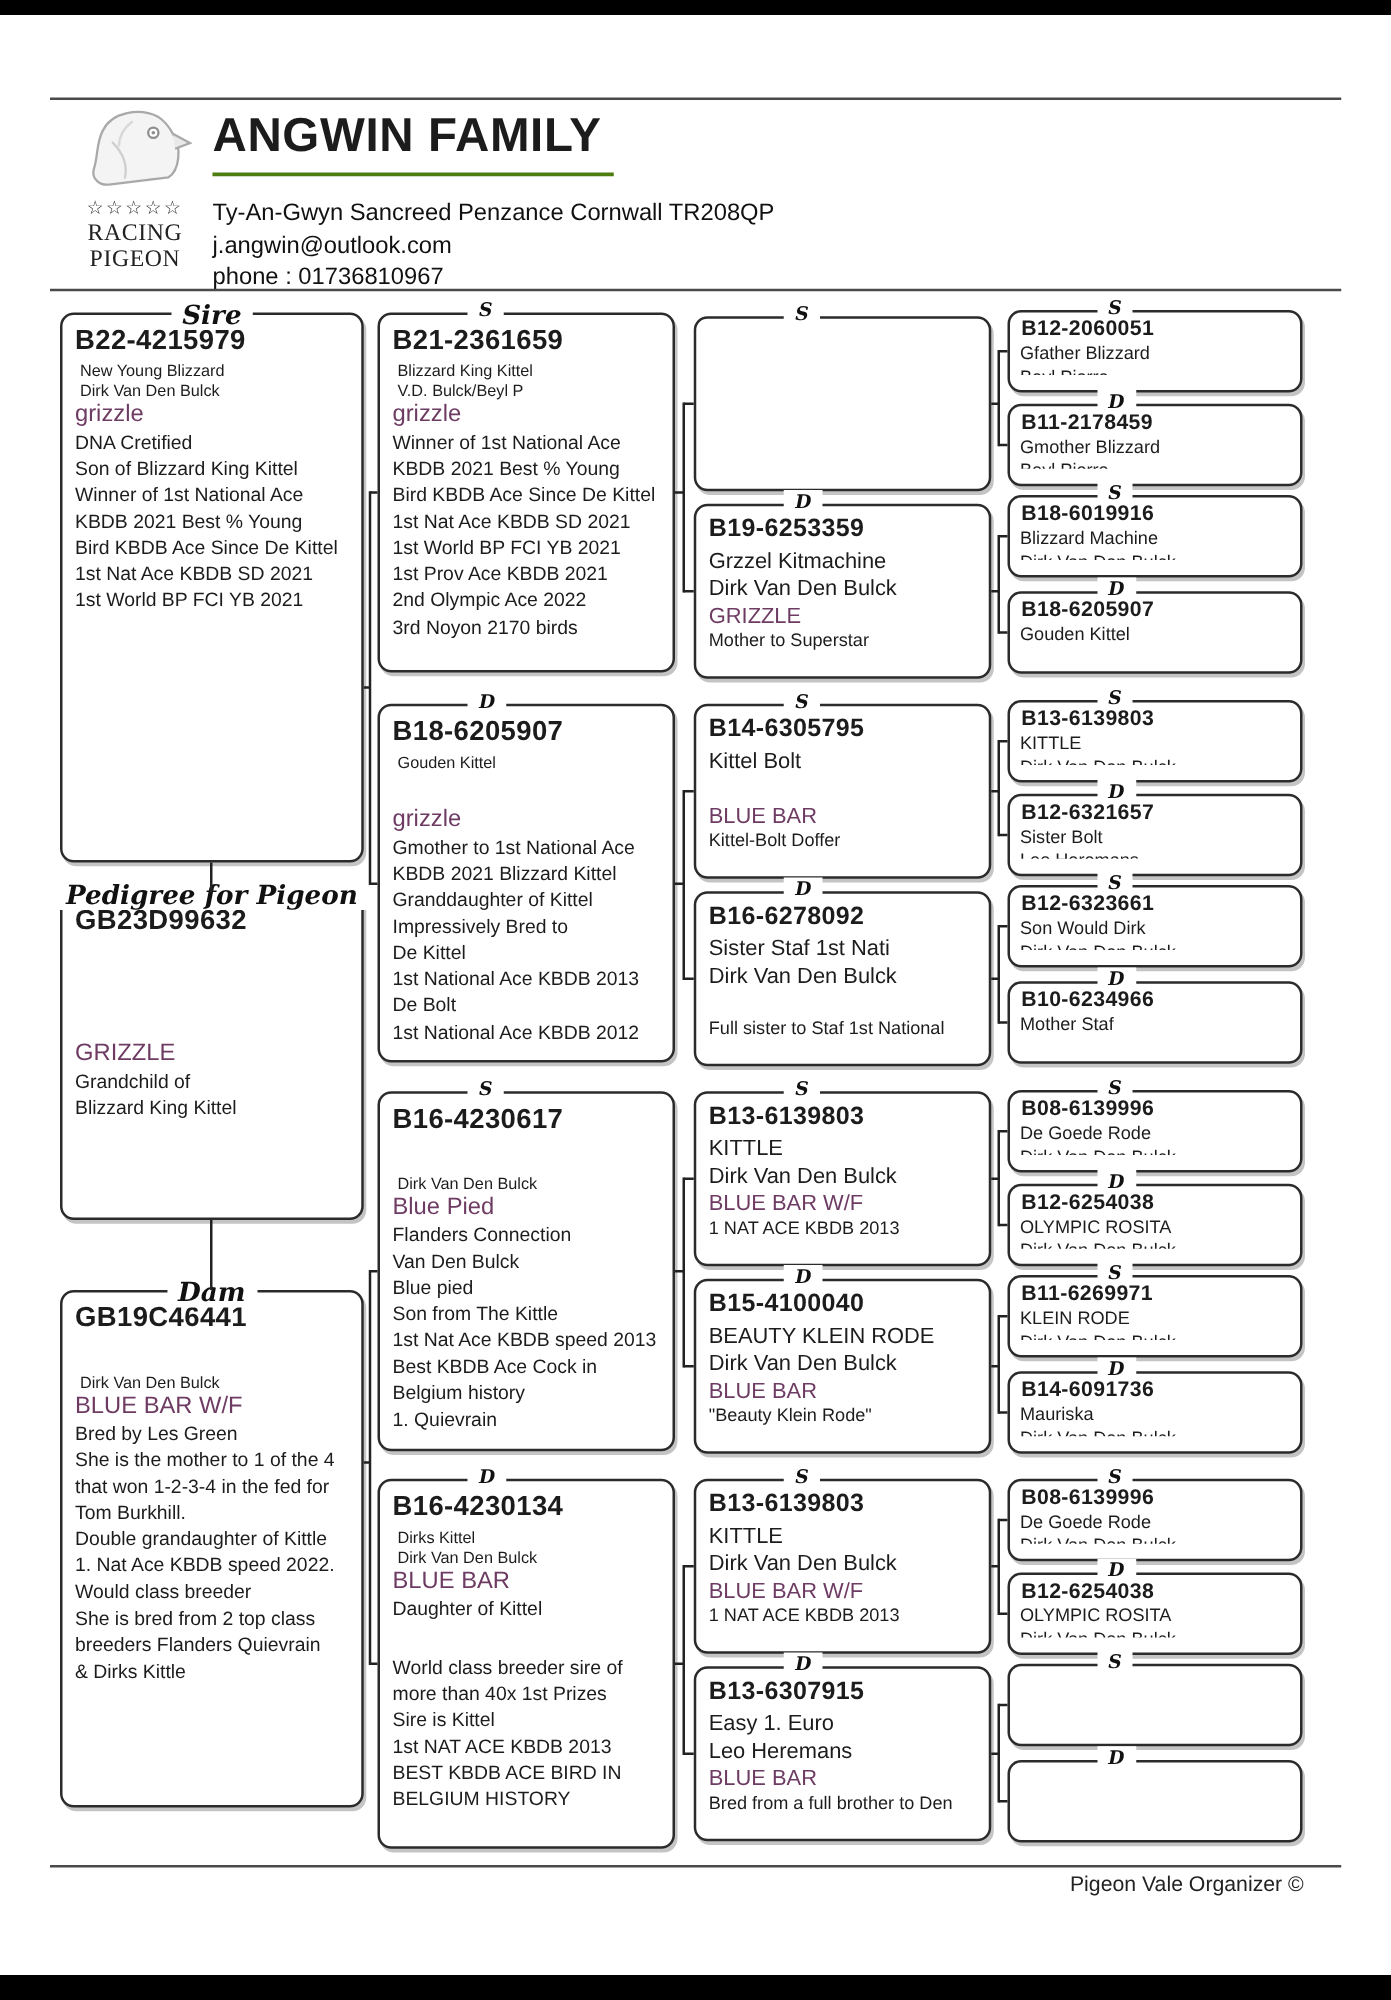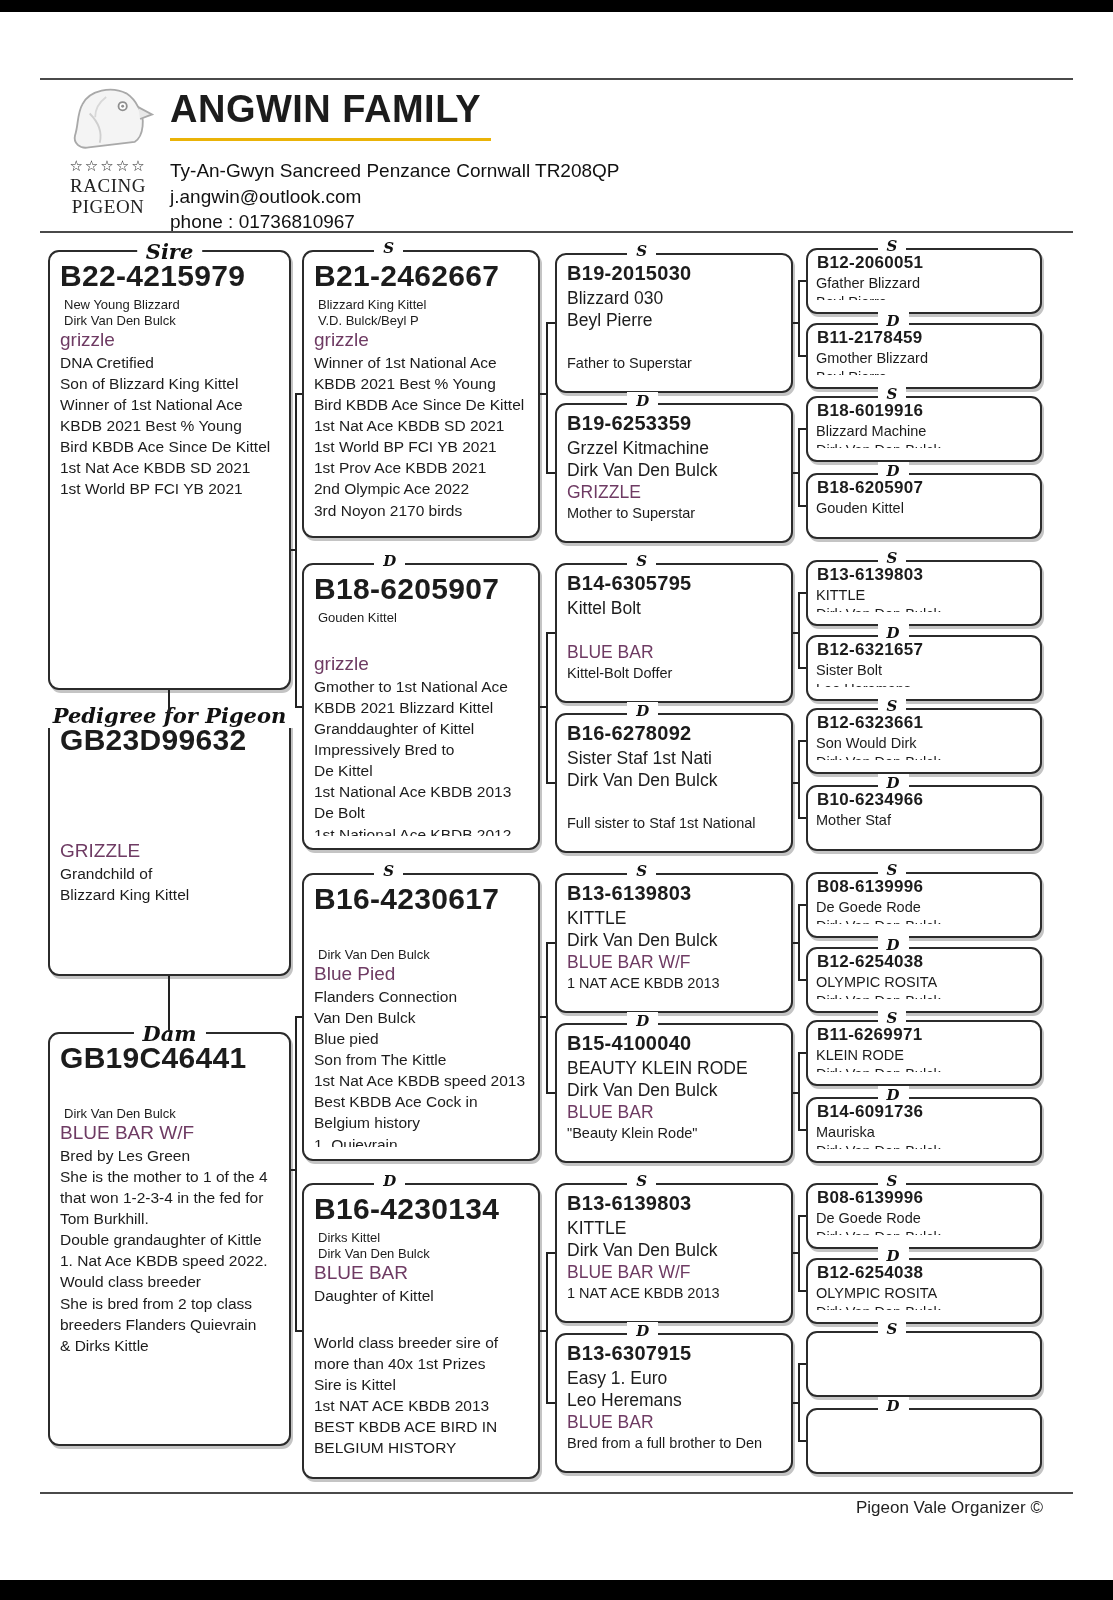--- a/index.html
+++ b/index.html
@@ -9,36 +9,36 @@
   .bar.top{top:0;height:12px;}
   .bar.bottom{top:1580px;height:20px;}
   .rule{position:absolute;left:40px;width:1033px;height:2px;background:#4a4a4a;}
 
   
   #logo{position:absolute;left:56px;top:86px;width:104px;text-align:center;}
   #logo .stars{font-size:15px;letter-spacing:2px;color:#222;line-height:1.1;margin-top:2px;}
   #logo .logoline{font-family:"Liberation Serif","DejaVu Serif",serif;font-size:19px;color:#222;
                   line-height:1.12;letter-spacing:0.5px;}
   #page-title{position:absolute;left:170px;top:88px;margin:0;font-size:38px;font-weight:bold;
-              letter-spacing:0.5px;border-bottom:3px solid #eab308;padding:0 10px 7px 0;}
+              letter-spacing:0.5px;border-bottom:3px solid #4d7c0f;padding:0 10px 7px 0;}
   .addr{position:absolute;left:170px;font-size:19px;color:#111;}
 
   
   .box{position:absolute;background:#fff;border:2.5px solid #2b2b2b;border-radius:11px;
        box-shadow:2px 3px 0 #c4c4c4;box-sizing:border-box;}
   .box-label{position:absolute;top:-13px;background:#fff;padding:0 9px;
              font-family:"DejaVu Serif","Liberation Serif",serif;font-weight:bold;font-style:italic;
              color:#111;white-space:nowrap;}
   .box-label.wide{left:50%;transform:translateX(-50%);font-size:21px;}
   .box-label.sd{left:30%;font-size:15px;}
   .box-body{padding:6px 10px;height:calc(100% - 12px);overflow:hidden;box-sizing:border-box;}
   .g3 .box-body{display:flex;flex-direction:column;}
   .g3 .ln-note:last-child{margin-top:auto;}
 
-  .ln-ring{font-weight:bold;font-size:30px;letter-spacing:0.3px;margin:1px 0 4px;}
+  .ln-ring{font-weight:bold;font-size:22px;letter-spacing:0.3px;margin:1px 0 4px;}
   .ln-name{font-size:13px;margin:1px 4px;}
   .ln-color{font-size:19px;margin:1px 0;color:var(--plum,#6e3b63);}
   .ln-note{font-size:15.5px;line-height:1.36;}
   .ln-blank{height:26px;}
 
   .g3 .ln-ring{font-size:20px;margin-bottom:2px;}
   .g3 .ln-name{font-size:17.5px;margin:0.5px 0;}
   .g3 .ln-color{font-size:17.5px;margin:0.5px 0;}
   .g3 .ln-note{font-size:14.5px;line-height:1.3;}
   .g3 .ln-blank{height:22px;}
@@ -123,21 +123,21 @@
           <div class="ln-note">1. Nat Ace KBDB speed 2022.</div>
           <div class="ln-note">Would class breeder</div>
           <div class="ln-note">She is bred from 2 top class</div>
           <div class="ln-note">breeders Flanders Quievrain</div>
           <div class="ln-note">&amp; Dirks Kittle</div>
         </div>
       </div>
       <div class="box g2" style="left: 302px; top: 250px; width: 238px; height: 288px;">
         <span class="box-label sd">S</span>
         <div class="box-body">
-          <div class="ln-ring">B21-2462667</div>
+          <div class="ln-ring">B21-2361659</div>
           <div class="ln-name">Blizzard King Kittel</div>
           <div class="ln-name">V.D. Bulck/Beyl P</div>
           <div class="ln-color">grizzle</div>
           <div class="ln-note">Winner of 1st National Ace</div>
           <div class="ln-note">KBDB 2021 Best % Young</div>
           <div class="ln-note">Bird KBDB Ace Since De Kittel</div>
           <div class="ln-note">1st Nat Ace KBDB  SD 2021</div>
           <div class="ln-note">1st World BP FCI YB 2021</div>
           <div class="ln-note">1st Prov Ace KBDB 2021</div>
           <div class="ln-note">2nd Olympic Ace 2022</div>
@@ -190,26 +190,20 @@
           <div class="ln-note">World class breeder sire of</div>
           <div class="ln-note">more than 40x 1st Prizes</div>
           <div class="ln-note">Sire is Kittel</div>
           <div class="ln-note">1st  NAT ACE KBDB 2013</div>
           <div class="ln-note">BEST KBDB ACE BIRD IN</div>
           <div class="ln-note">BELGIUM HISTORY</div>
         </div>
       </div>
       <div class="box g3" style="left: 555px; top: 253px; width: 238px; height: 140px;">
         <span class="box-label sd">S</span>
-        <div class="box-body">
-          <div class="ln-ring">B19-2015030</div>
-          <div class="ln-name">Blizzard 030</div>
-          <div class="ln-name">Beyl Pierre</div>
-          <div class="ln-note">Father to Superstar</div>
-        </div>
       </div>
       <div class="box g3" style="left: 555px; top: 403px; width: 238px; height: 140px;">
         <span class="box-label sd">D</span>
         <div class="box-body">
           <div class="ln-ring">B19-6253359</div>
           <div class="ln-name">Grzzel Kitmachine</div>
           <div class="ln-name">Dirk Van Den Bulck</div>
           <div class="ln-color">GRIZZLE</div>
           <div class="ln-note">Mother to Superstar</div>
         </div>

